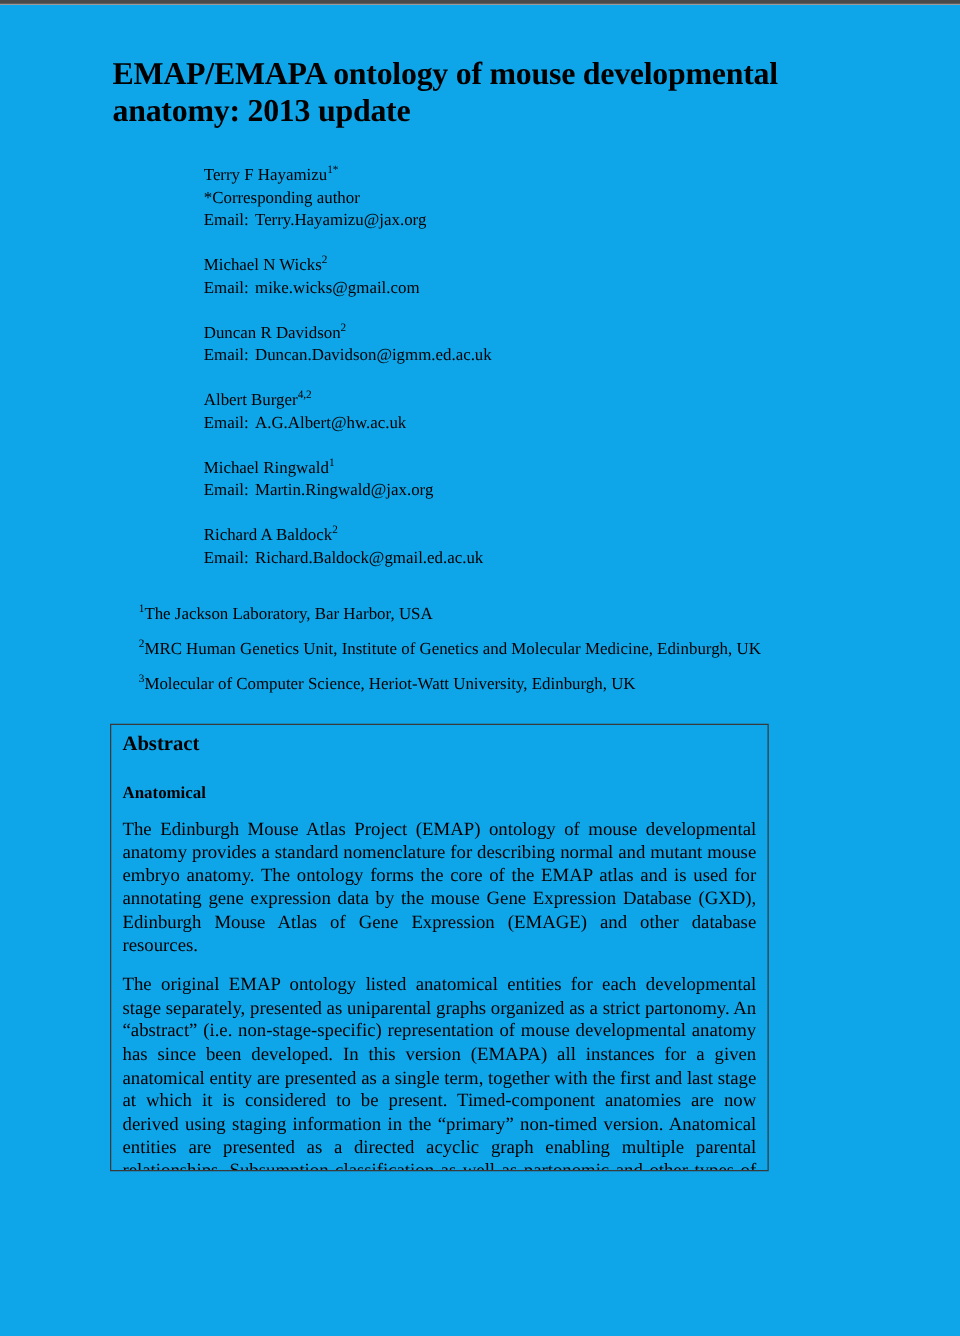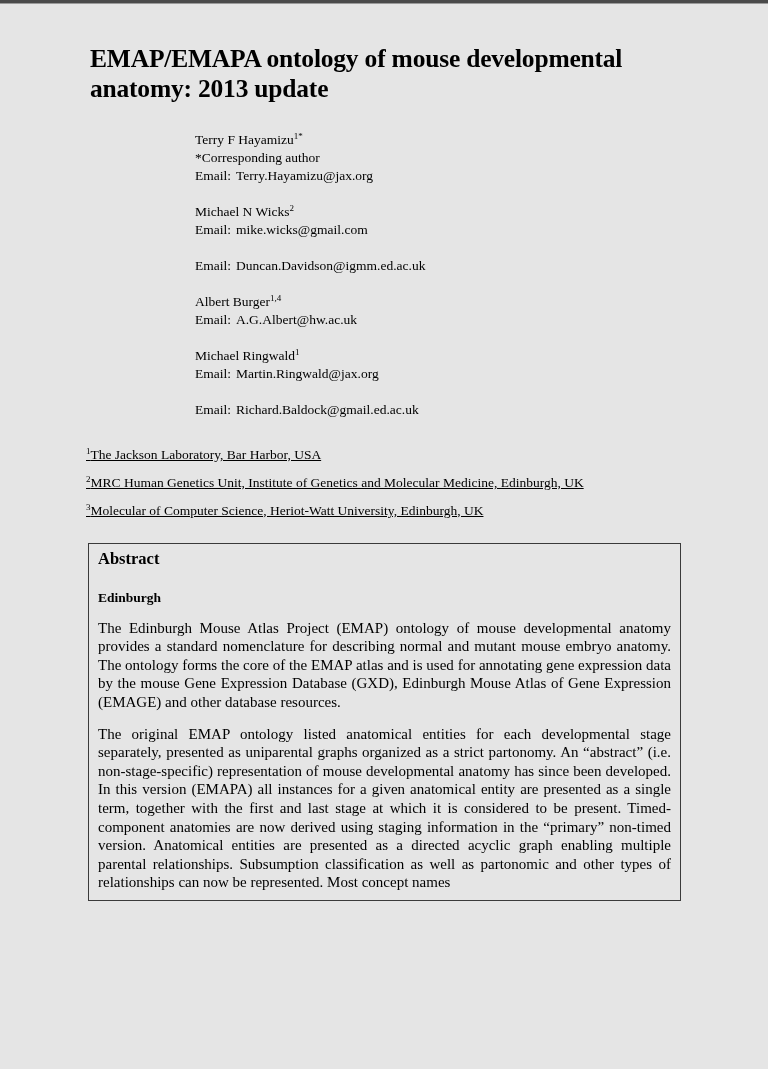--- a/index.html
+++ b/index.html
@@ -4,21 +4,21 @@
 <style>
   html, body {
     margin: 0;
     padding: 0;
     background: #ffffff;
   }
   .page {
     position: relative;
     width: 768px;
     height: 1069px;
-    background: #e5e5e5;
+    background: #0ea5e9;
     font-family: "Liberation Serif", "DejaVu Serif", serif;
     color: #000000;
     overflow: hidden;
   }
   .topbar {
     position: absolute;
     top: 0; left: 0;
     width: 100%;
     height: 3px;
     background: #4a4a4a;
@@ -30,45 +30,44 @@
     font-size: 25.5px;
     font-weight: bold;
     line-height: 1.17;
     letter-spacing: -0.2px;
   }
   .authors {
     margin: 27px 0 0 163px;
     font-size: 13.5px;
     line-height: 18px;
   }
-  .author-block { margin-bottom: 18px; margin-left: 32px; }
+  .author-block { margin-bottom: 18px; }
   .author-block div { white-space: nowrap; }
   sup {
     font-size: 9px;
     line-height: 0;
     vertical-align: super;
   }
   .email-label { margin-right: 5px; }
   .affiliations {
-    margin: 26px 0 0 86px;
+    margin: 26px 0 0 111px;
     width: 549px;
     font-size: 13.5px;
     line-height: 19px;
-    text-decoration: underline;
   }
   .affiliation {
     margin: 0 0 9px 0;
     text-align: justify;
     padding-left: 6px;
     text-indent: -6px;
   }
   .abstract-box {
     box-sizing: border-box;
     margin: 23px 0 0 88px;
-    width: 593px;
+    width: 527px;
     height: 358px;
     border: 1px solid #3a3a3a;
     padding: 5px 9px 8px 9px;
     overflow: hidden;
   }
   .abstract-heading {
     font-size: 16.5px;
     font-weight: bold;
     margin: 0;
   }
@@ -99,46 +98,48 @@
       <div>*Corresponding author</div>
       <div><span class="email-label">Email:</span><span>Terry.Hayamizu@jax.org</span></div>
     </div>
 
     <div class="author-block">
       <div><span>Michael N Wicks</span><sup>2</sup></div>
       <div><span class="email-label">Email:</span><span>mike.wicks@gmail.com</span></div>
     </div>
 
     <div class="author-block">
+      <div><span>Duncan R Davidson</span><sup>2</sup></div>
       <div><span class="email-label">Email:</span><span>Duncan.Davidson@igmm.ed.ac.uk</span></div>
     </div>
 
     <div class="author-block">
-      <div><span>Albert Burger</span><sup>1,4</sup></div>
+      <div><span>Albert Burger</span><sup>4,2</sup></div>
       <div><span class="email-label">Email:</span><span>A.G.Albert@hw.ac.uk</span></div>
     </div>
 
     <div class="author-block">
       <div><span>Michael Ringwald</span><sup>1</sup></div>
       <div><span class="email-label">Email:</span><span>Martin.Ringwald@jax.org</span></div>
     </div>
 
     <div class="author-block">
+      <div><span>Richard A Baldock</span><sup>2</sup></div>
       <div><span class="email-label">Email:</span><span>Richard.Baldock@gmail.ed.ac.uk</span></div>
     </div>
 
   </div>
 
   <div class="affiliations">
     <p class="affiliation"><sup>1</sup><span>The Jackson Laboratory, Bar Harbor, USA</span></p>
     <p class="affiliation"><sup>2</sup><span>MRC Human Genetics Unit, Institute of Genetics and Molecular Medicine, Edinburgh, UK</span></p>
     <p class="affiliation"><sup>3</sup><span>Molecular of Computer Science, Heriot-Watt University, Edinburgh, UK</span></p>
   </div>
 
   <div class="abstract-box">
     <h2 class="abstract-heading">Abstract</h2>
 
-    <h3 class="section-heading">Edinburgh</h3>
+    <h3 class="section-heading">Anatomical</h3>
     <p class="section-text">The Edinburgh Mouse Atlas Project (EMAP) ontology of mouse developmental anatomy provides a standard nomenclature for describing normal and mutant mouse embryo anatomy. The ontology forms the core of the EMAP atlas and is used for annotating gene expression data by the mouse Gene Expression Database (GXD), Edinburgh Mouse Atlas of Gene Expression (EMAGE) and other database resources.</p>
 
     <p class="section-text">The original EMAP ontology listed anatomical entities for each developmental stage separately, presented as uniparental graphs organized as a strict partonomy. An “abstract” (i.e. non-stage-specific) representation of mouse developmental anatomy has since been developed. In this version (EMAPA) all instances for a given anatomical entity are presented as a single term, together with the first and last stage at which it is considered to be present. Timed-component anatomies are now derived using staging information in the “primary” non-timed version. Anatomical entities are presented as a directed acyclic graph enabling multiple parental relationships. Subsumption classification as well as partonomic and other types of relationships can now be represented. Most concept names</p>
   </div>
 </div>
 
 </body></html>

